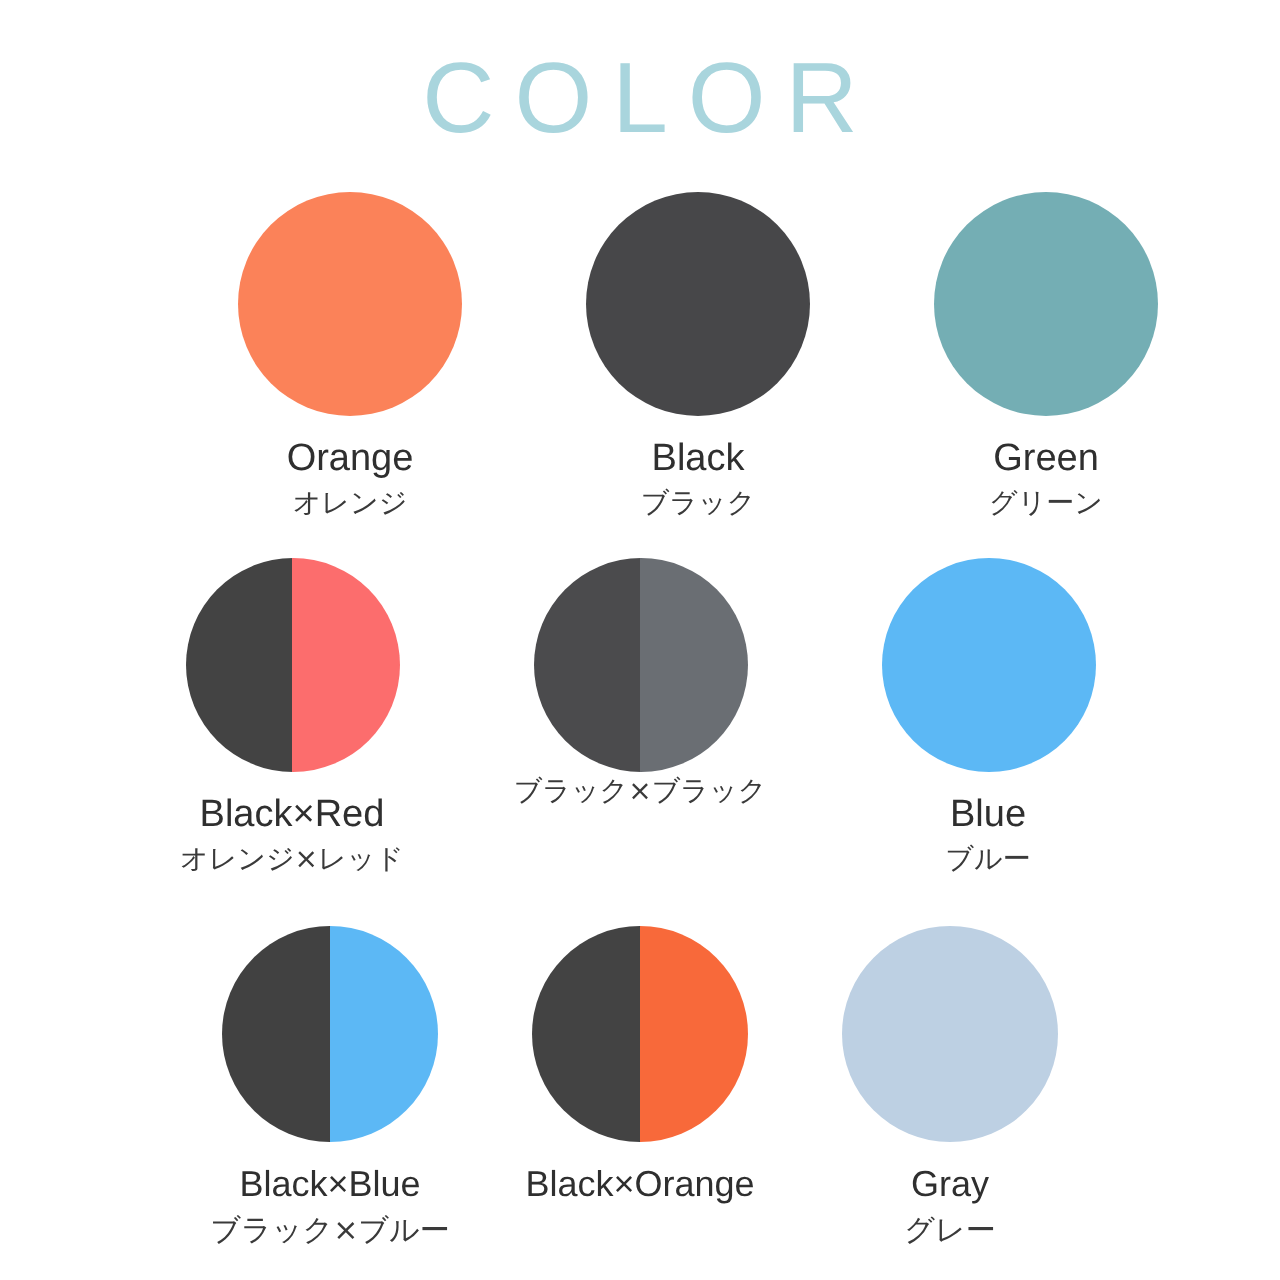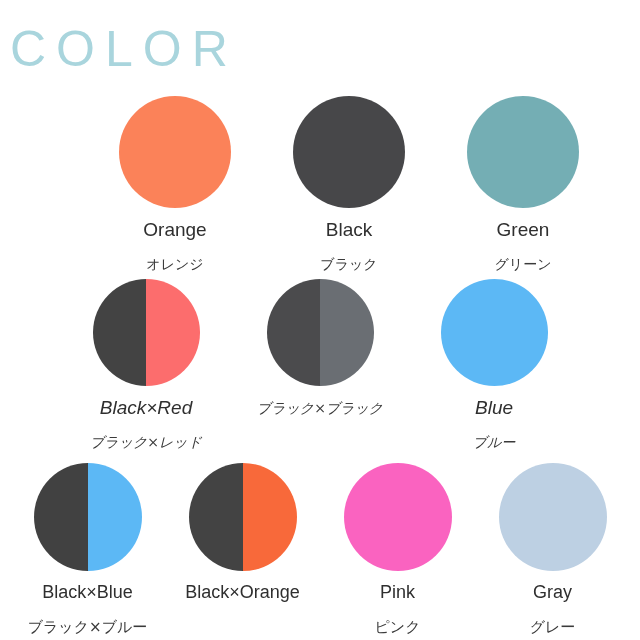--- a/index.html
+++ b/index.html
@@ -19,41 +19,41 @@
     width: 640px;
     height: 640px;
   }
 
   
   .title {
     position: absolute;
     top: 22px;
     left: 0;
     width: 640px;
-    text-align: left;
+    text-align: center;
     font-size: 50px;
     font-weight: 300;
     letter-spacing: 10px;
     text-indent: 10px;
     color: #a9d5dd;
     line-height: 1.1;
     font-family: "Liberation Sans", "DejaVu Sans", sans-serif;
     white-space: nowrap;
   }
 
   
   .row {
     position: absolute;
     left: 0;
     width: 640px;
     display: flex;
     justify-content: center;
   }
   .row-1 { top: 96px; padding-left: 29px; }
-  .row-2 { top: 279px; font-style: italic; }
+  .row-2 { top: 279px; }
   .row-3 { top: 463px; text-align: right; }
 
   .row-1 .cell, .row-2 .cell { width: 174px; }
   .row-3 .cell { width: 155px; }
 
   .cell {
     display: flex;
     flex-direction: column;
     align-items: center;
   }
@@ -75,21 +75,21 @@
 
   .label-en {
     margin-top: 10px;
     font-size: 19px;
     font-weight: 400;
     color: #2f2f2f;
     line-height: 1.25;
     white-space: nowrap;
   }
   .label-ja {
-    margin-top: 14px;
+    margin-top: 2px;
     font-size: 14px;
     font-weight: 400;
     color: #3a3a3a;
     line-height: 1.25;
     white-space: nowrap;
     font-family: "DejaVu Sans", "Liberation Sans", sans-serif;
   }
   .row-3 .label-en { font-size: 18px; }
   .row-3 .label-ja { font-size: 15px; }
 </style>
@@ -127,21 +127,21 @@
     </div>
   </div>
 
   <div class="row row-2">
     <div class="cell">
       <div class="swatch">
         <div class="half" style="background-color: rgb(67, 67, 67);"></div>
         <div class="half" style="background-color: rgb(252, 109, 109);"></div>
       </div>
       <div class="label-en">Black×Red</div>
-      <div class="label-ja">ブラック×レッド</div>
+      <div class="label-ja">オレンジ×レッド</div>
     </div>
     <div class="cell">
       <div class="swatch">
         <div class="half" style="background-color: rgb(75, 75, 77);"></div>
         <div class="half" style="background-color: rgb(106, 110, 115);"></div>
       </div>
       <div class="label-ja">ブラック×ブラック</div>
     </div>
     <div class="cell">
       <div class="swatch">
@@ -164,28 +164,20 @@
     </div>
     <div class="cell">
       <div class="swatch">
         <div class="half" style="background-color: rgb(67, 67, 67);"></div>
         <div class="half" style="background-color: rgb(248, 105, 58);"></div>
       </div>
       <div class="label-en">Black×Orange</div>
     </div>
     <div class="cell">
       <div class="swatch">
-        <div class="half" style="background-color: rgb(250, 99, 192);"></div>
-        <div class="half" style="background-color: rgb(250, 99, 192);"></div>
-      </div>
-      <div class="label-en">Pink</div>
-      <div class="label-ja">ピンク</div>
-    </div>
-    <div class="cell">
-      <div class="swatch">
         <div class="half" style="background-color: rgb(189, 208, 227);"></div>
         <div class="half" style="background-color: rgb(189, 208, 227);"></div>
       </div>
       <div class="label-en">Gray</div>
       <div class="label-ja">グレー</div>
     </div>
   </div>
 
 </div>
 

